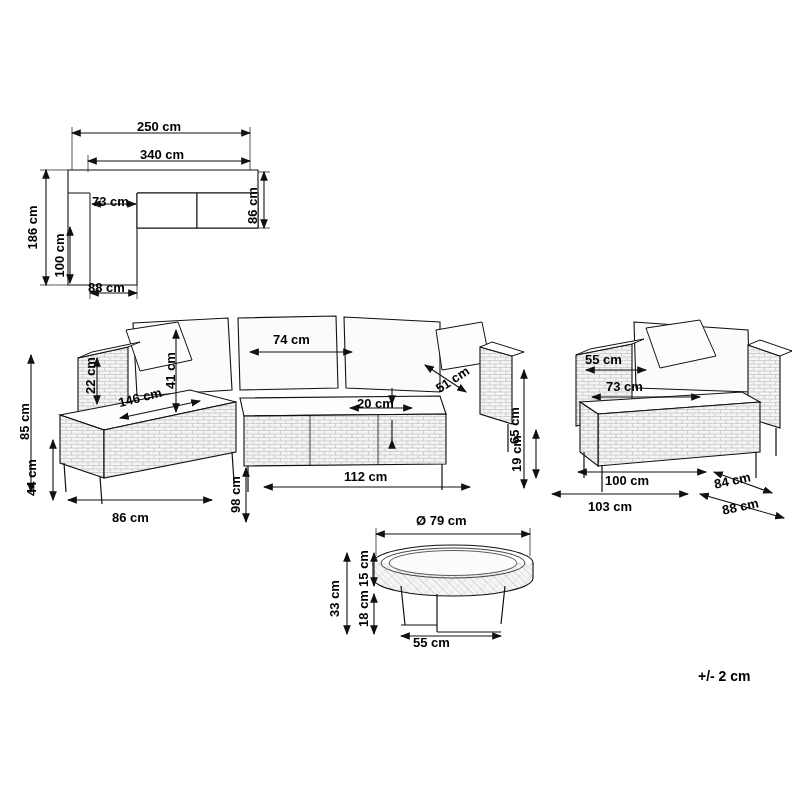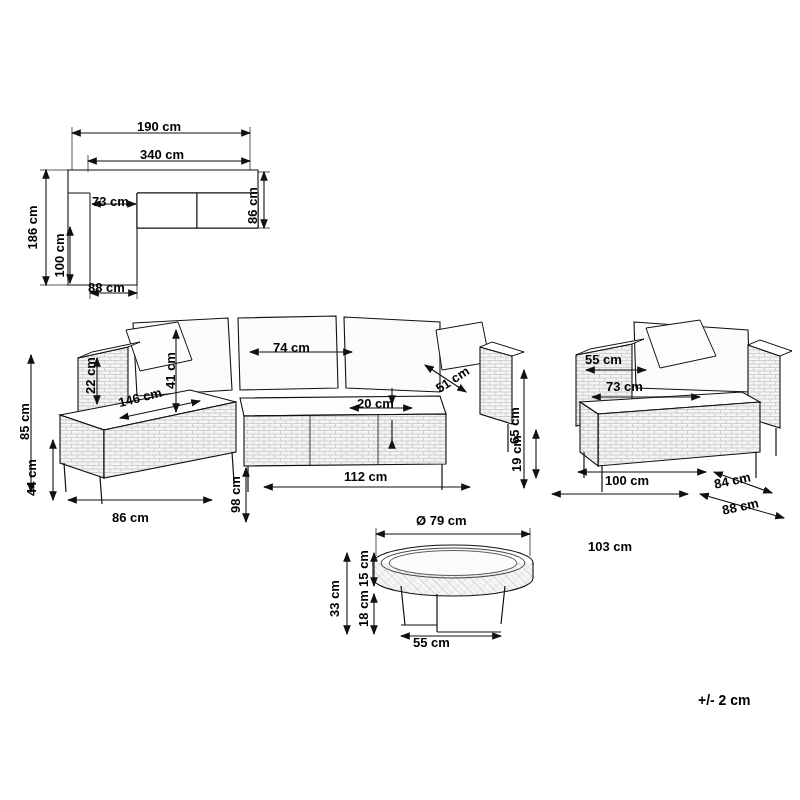--- a/index.html
+++ b/index.html
@@ -1,21 +1,21 @@
 <!DOCTYPE html>
 <html><head>
 <meta charset="utf-8">
 <style>
   html,body{margin:0;padding:0;background:#ffffff;}
   body{width:800px;height:800px;font-family:"Liberation Sans",sans-serif;color:#111;overflow:hidden;}
   #stage{position:relative;width:800px;height:800px;}
   svg{position:absolute;left:0;top:0;}
   .lbl{position:absolute;font-weight:bold;font-size:13px;color:#000;white-space:nowrap;}
   .lbl.vert{transform-origin:center center;}
-  .tol{position:absolute;font-weight:bold;font-size:14px;color:#000;margin-top:24px;}
+  .tol{position:absolute;font-weight:bold;font-size:14px;color:#000;}
 </style>
 </head>
 <body>
 
 <div id="stage">
 
   <svg width="800" height="800" viewBox="0 0 800 800">
     <defs>
       <marker id="ar" markerWidth="9" markerHeight="7" refX="8" refY="3.5" orient="auto">
         <polygon points="0 0, 9 3.5, 0 7" fill="#111"></polygon>
@@ -157,47 +157,47 @@
       <line x1="376" y1="534" x2="530" y2="534" marker-start="url(#arS)" marker-end="url(#ar)"></line>
       <line x1="376" y1="528" x2="376" y2="556" stroke-width="0.7"></line>
       <line x1="530" y1="528" x2="530" y2="556" stroke-width="0.7"></line>
       <line x1="374" y1="553" x2="374" y2="586" marker-start="url(#arS)" marker-end="url(#ar)"></line>
       <line x1="347" y1="553" x2="347" y2="634" marker-start="url(#arS)" marker-end="url(#ar)"></line>
       <line x1="374" y1="594" x2="374" y2="634" marker-start="url(#arS)" marker-end="url(#ar)"></line>
       <line x1="401" y1="636" x2="501" y2="636" marker-start="url(#arS)" marker-end="url(#ar)"></line>
     </g>
   </svg>
 
-  <div class="lbl" style="left:137px;top:119px;">190 cm</div>
+  <div class="lbl" style="left:137px;top:119px;">250 cm</div>
   <div class="lbl" style="left:140px;top:147px;">340 cm</div>
   <div class="lbl" style="left:92px;top:194px;">73 cm</div>
   <div class="lbl vert" style="left:234px;top:198px;transform:rotate(-90deg);">86 cm</div>
   <div class="lbl vert" style="left:10px;top:220px;transform:rotate(-90deg);">186 cm</div>
   <div class="lbl vert" style="left:37px;top:248px;transform:rotate(-90deg);">100 cm</div>
   <div class="lbl" style="left:88px;top:280px;">88 cm</div>
 
   <div class="lbl vert" style="left:152px;top:363px;transform:rotate(-90deg);">41 cm</div>
-  <div class="lbl" style="left:273px;top:340px;">74 cm</div>
+  <div class="lbl" style="left:273px;top:332px;">74 cm</div>
   <div class="lbl" style="left:434px;top:372px;transform:rotate(-33deg);">51 cm</div>
   <div class="lbl vert" style="left:72px;top:368px;transform:rotate(-90deg);">22 cm</div>
   <div class="lbl" style="left:118px;top:390px;transform:rotate(-14deg);">146 cm</div>
   <div class="lbl" style="left:357px;top:396px;">20 cm</div>
   <div class="lbl vert" style="left:6px;top:414px;transform:rotate(-90deg);">85 cm</div>
   <div class="lbl vert" style="left:496px;top:418px;transform:rotate(-90deg);">65 cm</div>
   <div class="lbl vert" style="left:13px;top:470px;transform:rotate(-90deg);">44 cm</div>
   <div class="lbl" style="left:344px;top:469px;">112 cm</div>
   <div class="lbl vert" style="left:217px;top:487px;transform:rotate(-90deg);">98 cm</div>
   <div class="lbl" style="left:112px;top:510px;">86 cm</div>
 
   <div class="lbl" style="left:585px;top:352px;">55 cm</div>
   <div class="lbl" style="left:606px;top:379px;">73 cm</div>
   <div class="lbl vert" style="left:498px;top:446px;transform:rotate(-90deg);">19 cm</div>
   <div class="lbl" style="left:605px;top:473px;">100 cm</div>
   <div class="lbl" style="left:714px;top:473px;transform:rotate(-12deg);">84 cm</div>
-  <div class="lbl" style="left:588px;top:499px;margin-top:40px;">103 cm</div>
+  <div class="lbl" style="left:588px;top:499px;">103 cm</div>
   <div class="lbl" style="left:722px;top:499px;transform:rotate(-12deg);">88 cm</div>
 
   <div class="lbl" style="left:416px;top:513px;text-align:center;">Ø 79 cm</div>
   <div class="lbl vert" style="left:345px;top:561px;transform:rotate(-90deg);">15 cm</div>
   <div class="lbl vert" style="left:316px;top:591px;transform:rotate(-90deg);">33 cm</div>
   <div class="lbl vert" style="left:345px;top:601px;transform:rotate(-90deg);">18 cm</div>
   <div class="lbl" style="left:413px;top:635px;">55 cm</div>
 
   <div class="tol" style="left:698px;top:668px;">+/- 2 cm</div>
 </div>

